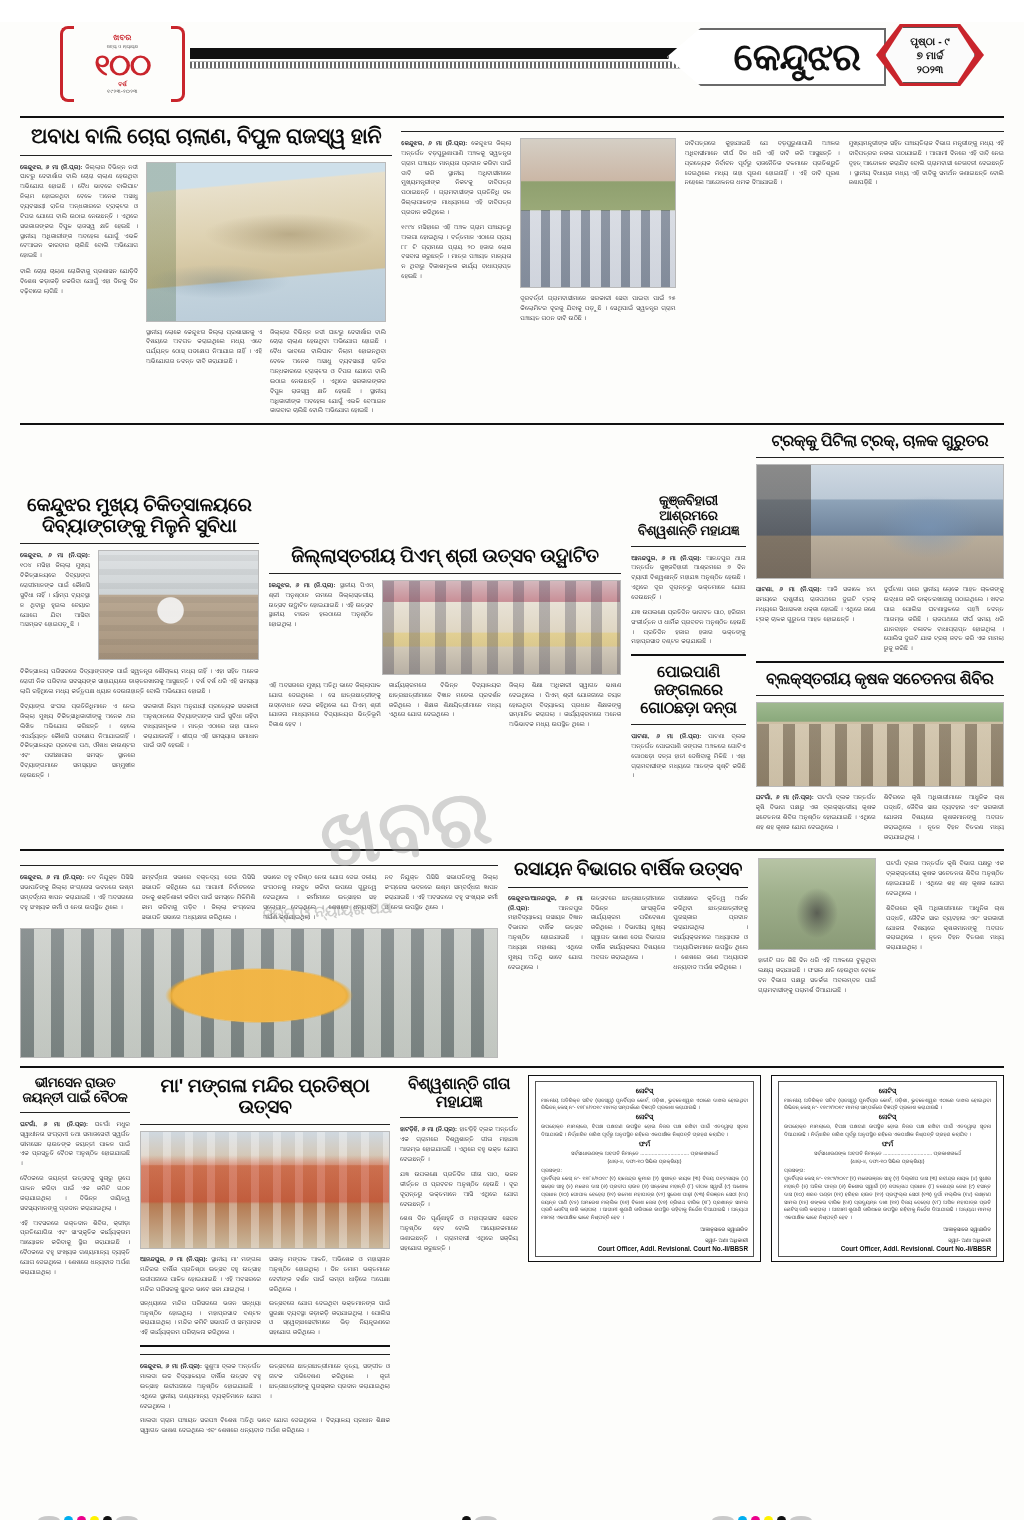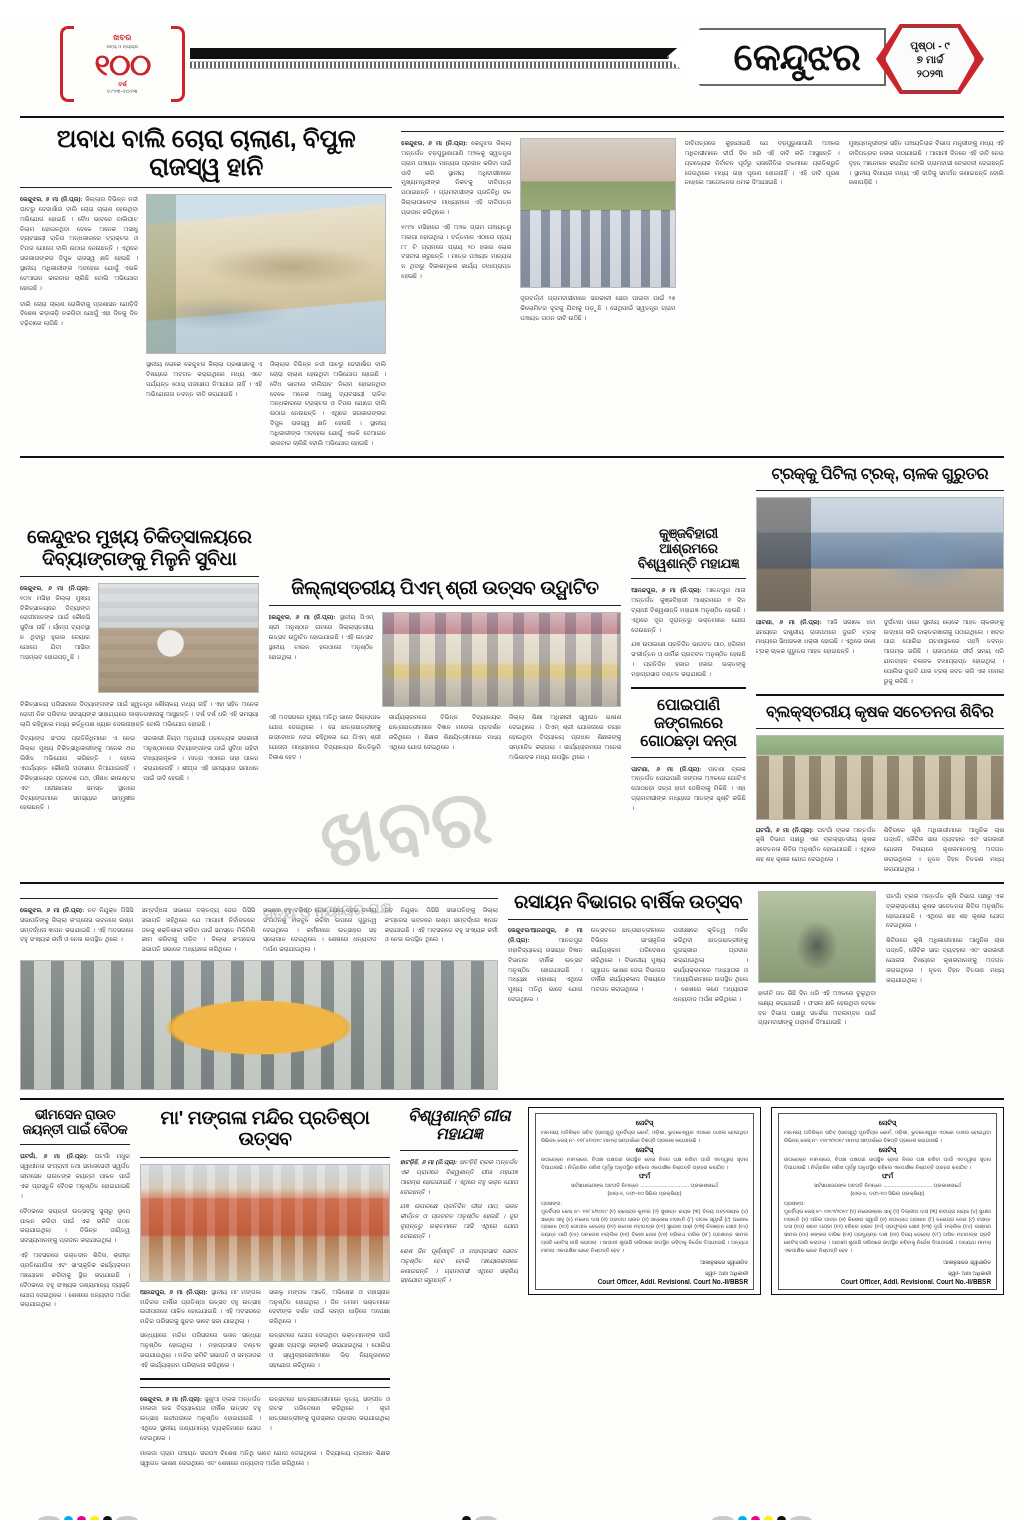--- a/index.html
+++ b/index.html
@@ -70,21 +70,21 @@
     display:flex; align-items:center;
   }
   .paper-title {
     font-size: 38px; font-weight: bold; color:#111;
     letter-spacing: -1px; line-height:1;
     white-space: nowrap;
     margin-left: 9px;
   }
   .date-hex {
     position:absolute; right: 20px; top: 2px;
-    width: 108px; height: 70px;
+    width: 108px; height: 62px;
     display:flex; align-items:center; justify-content:center;
   }
   .hex-red {
     position:absolute; inset:0;
     background:#c9252c;
     clip-path: polygon(22% 0, 78% 0, 100% 50%, 78% 100%, 22% 100%, 0 50%);
   }
   .hex-white {
     position:absolute; left:9px; right:9px; top:3px; bottom:3px;
     background:#fbfbfb; border:1px solid #555;
@@ -95,21 +95,21 @@
   .hex-white span { font-size: 10.5px; color:#111; font-weight:bold; line-height:1.15; }
 
   .mast-rule { margin: 2px 20px 0 20px; border-top: 2px solid #111; }
 
   
   .body-area { padding: 0 20px; position:relative; }
   .hl {
     font-weight: bold; color:#0b0b0b; text-align:center;
     letter-spacing:-0.4px; line-height:1.12;
   }
-  .h-xxl { font-size: 25px; }
+  .h-xxl { font-size: 21px; }
   .h-xl  { font-size: 22px; }
   .h-lg  { font-size: 19px; }
   .h-md  { font-size: 16px; }
   .h-sm  { font-size: 13.5px; }
 
   .cols { display:flex; gap: 9px; }
   .col { flex:1; }
   .txt {
     font-size: 6.1px; line-height: 1.62; color:#24242a;
     text-align: justify; text-justify: inter-word;
@@ -560,21 +560,21 @@
               </div>
             </div>
             <div class="col">
                 <div class="txt">ଉତ୍ସବରେ ଛାତ୍ରଛାତ୍ରୀମାନେ ନୃତ୍ୟ, ସଙ୍ଗୀତ ଓ ନାଟକ ପରିବେଷଣ କରିଥିଲେ । କୃତୀ ଛାତ୍ରଛାତ୍ରୀଙ୍କୁ ପୁରସ୍କାର ପ୍ରଦାନ କରାଯାଇଥିଲା ।</div>
               </div>
           </div>
           <div class="txt" style="margin-top:5px;">ମାଲଦା ଗ୍ରାମ ପଞ୍ଚାୟତ ସରପଞ୍ଚ ବିଶେଷ ଅତିଥି ଭାବେ ଯୋଗ ଦେଇଥିଲେ । ବିଦ୍ୟାଳୟ ପ୍ରଧାନ ଶିକ୍ଷକ ସ୍ୱାଗତ ଭାଷଣ ଦେଇଥିଲେ ଏବଂ ଶେଷରେ ଧନ୍ୟବାଦ ଅର୍ପଣ କରିଥିଲେ ।</div>
         </div>
       </div>
 
-      <div style="width:118px;font-style:italic;">
+      <div style="width:118px;">
         <div class="hl h-md">ବିଶ୍ୱଶାନ୍ତି ଗୀତା ମହାଯଜ୍ଞ</div>
         <div class="hr-thin"></div>
         <div class="txt">
           <span class="dateline">ହାଟଡ଼ିହି, ୬ ମା (ନି.ପ୍ର):</span>
           <span>ହାଟଡ଼ିହି ବ୍ଲକ ଅନ୍ତର୍ଗତ ଏକ ଗ୍ରାମରେ ବିଶ୍ୱଶାନ୍ତି ଗୀତା ମହାଯଜ୍ଞ ଆରମ୍ଭ ହୋଇଯାଇଛି । ଏଥିରେ ବହୁ ଭକ୍ତ ଯୋଗ ଦେଇଛନ୍ତି ।</span>
         </div>
         <div class="txt" style="margin-top:5px;">ଯଜ୍ଞ ଉପଲକ୍ଷେ ପ୍ରତିଦିନ ଗୀତା ପାଠ, ଭଜନ କୀର୍ତ୍ତନ ଓ ପ୍ରବଚନ ଅନୁଷ୍ଠିତ ହେଉଛି । ଦୂର ଦୂରାନ୍ତରୁ ଭକ୍ତମାନେ ଆସି ଏଥିରେ ଯୋଗ ଦେଉଛନ୍ତି ।</div>
         <div class="txt" style="margin-top:5px;">ଶେଷ ଦିନ ପୂର୍ଣ୍ଣାହୁତି ଓ ମହାପ୍ରସାଦ ସେବନ ଅନୁଷ୍ଠିତ ହେବ ବୋଲି ଆୟୋଜକମାନେ ଜଣାଇଛନ୍ତି । ଗ୍ରାମବାସୀ ଏଥିରେ ସକ୍ରିୟ ସହଯୋଗ କରୁଛନ୍ତି ।</div>
       </div>
 

